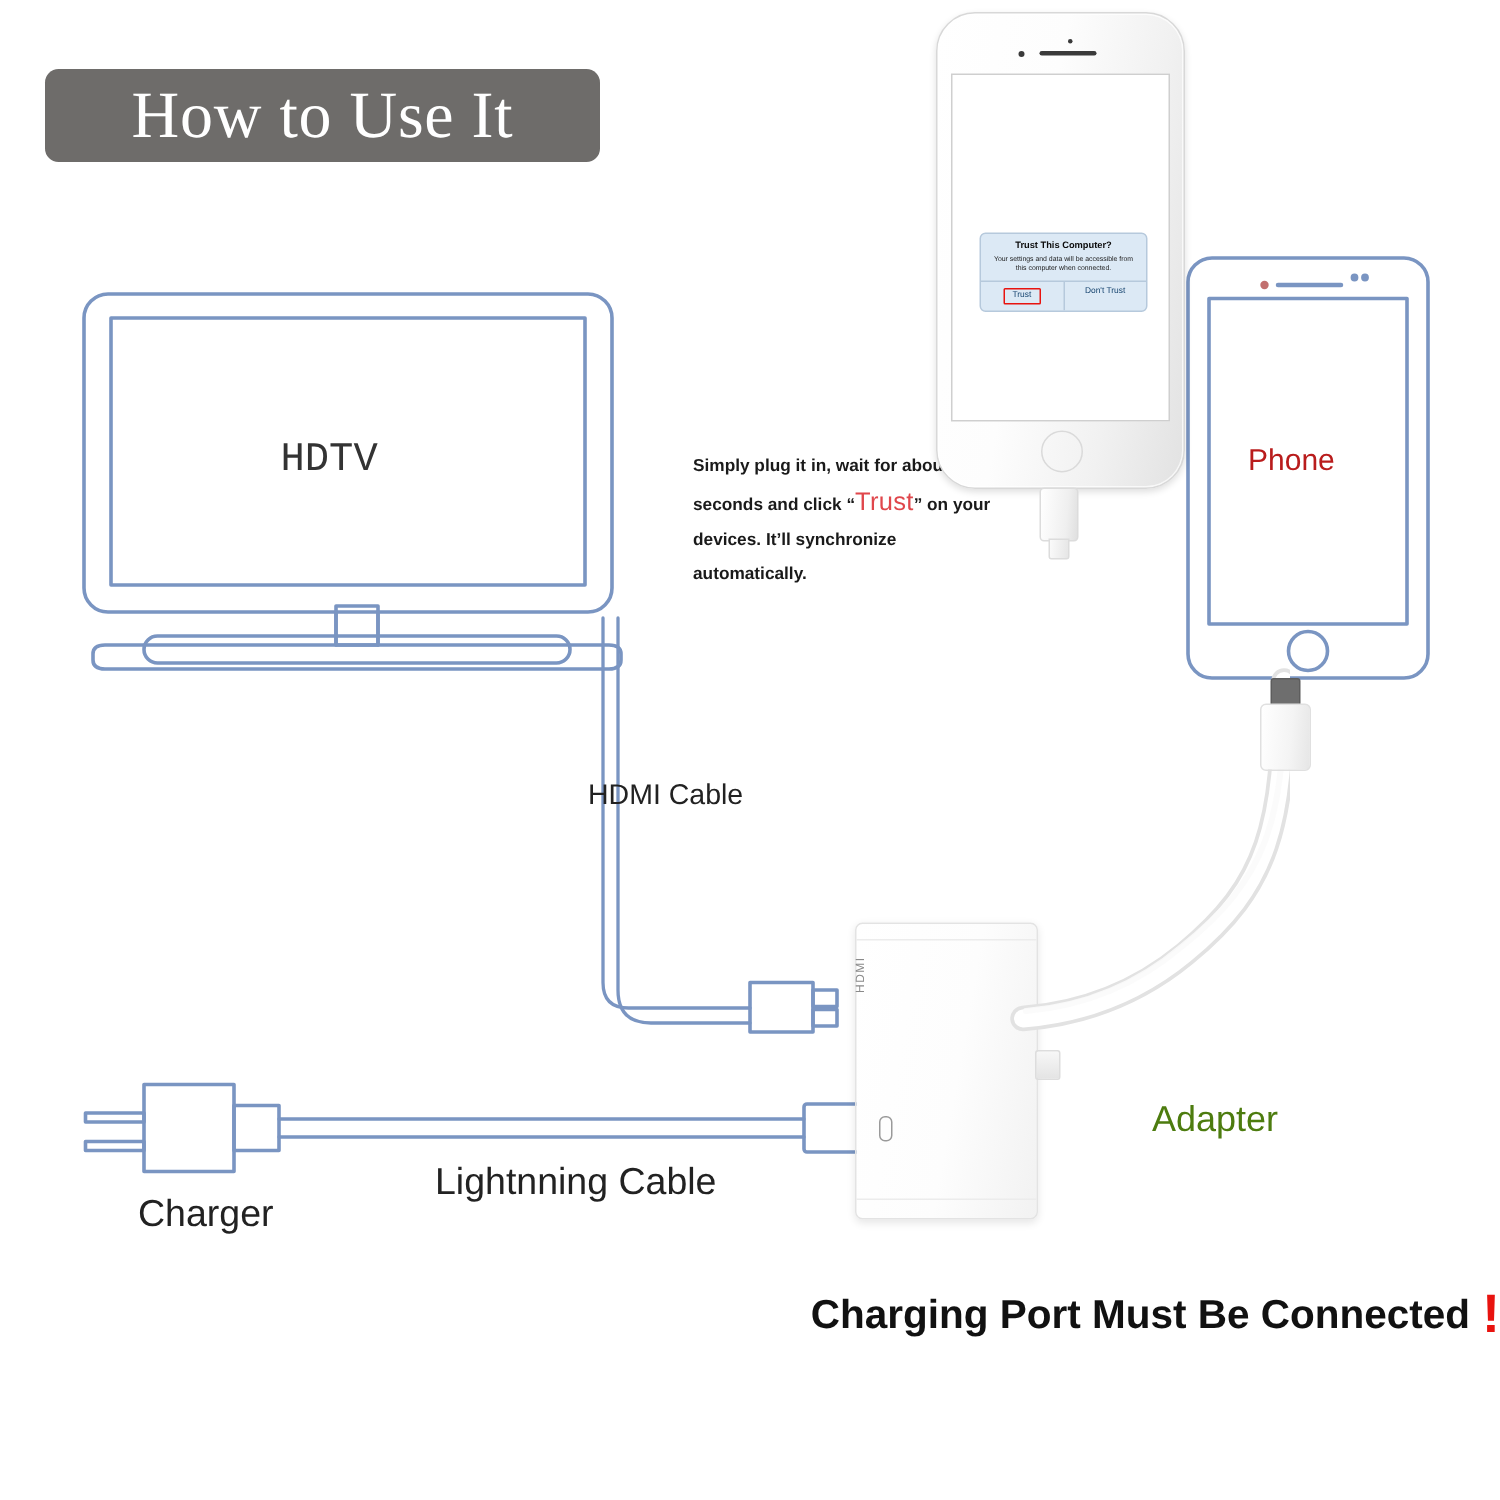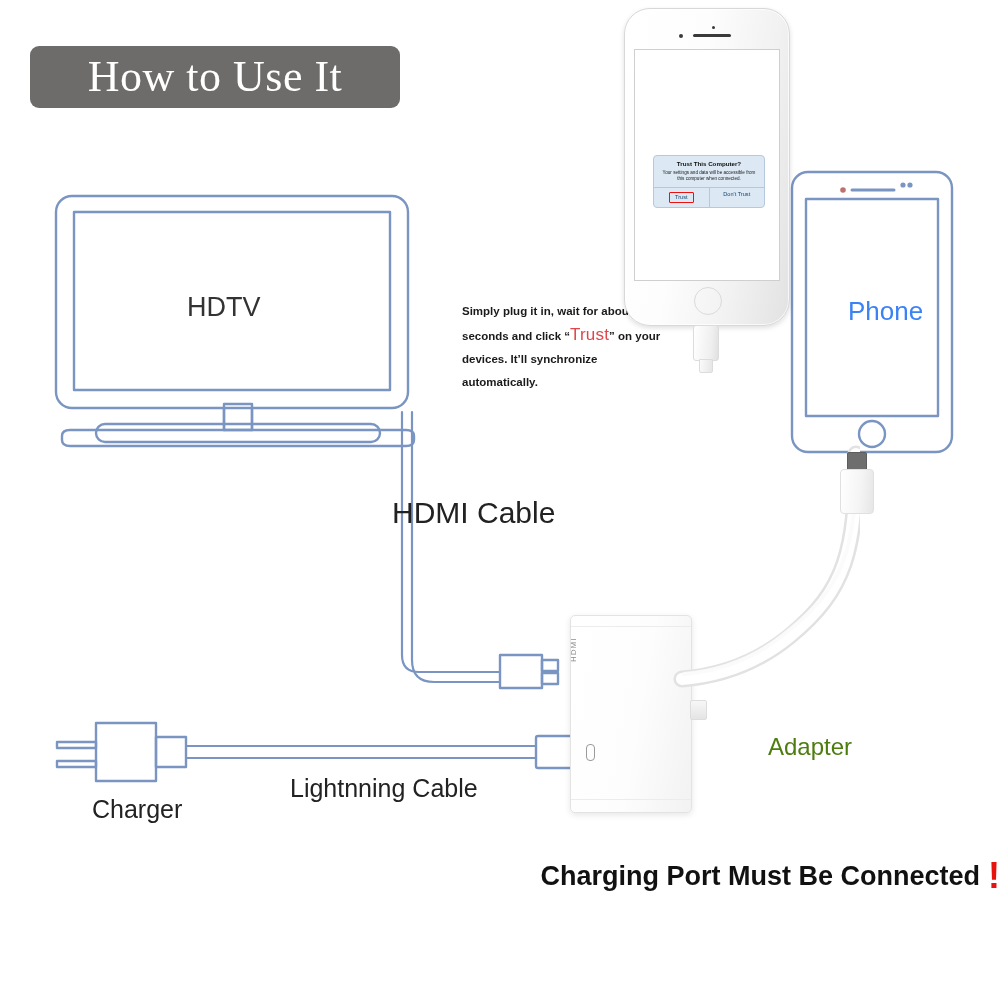--- a/index.html
+++ b/index.html
@@ -45,23 +45,23 @@
     white-space: nowrap;
   }
 
   
   .label {
     position: absolute;
     color: #1d1d1d;
     white-space: nowrap;
     font-family: "Liberation Sans", sans-serif;
   }
-  .lbl-hdtv      { left: 187px; top: 292px; font-size: 27px; color: #333; }
-  .lbl-phone     { left: 832px; top: 296px; font-size: 26px; color: #3b82f6; margin-left: 16px; }
-  .lbl-hdmi      { left: 392px; top: 496px; font-size: 30px; color: #222; }
+  .lbl-hdtv      { left: 187px; top: 292px; font-size: 27px; color: #333; font-family: Liberation Mono, monospace; }
+  .lbl-phone     { left: 832px; top: 296px; font-size: 20px; color: #b91c1c; }
+  .lbl-hdmi      { left: 392px; top: 520px; font-size: 19px; color: #222; }
   .lbl-lightning { left: 290px; top: 774px; font-size: 25px; color: #222; }
   .lbl-charger   { left: 92px;  top: 795px; font-size: 25px; color: #222; }
   .lbl-adapter   { left: 768px; top: 733px; font-size: 24px; color: #4d7c0f; }
 
   
   #instructions {
     position: absolute;
     left: 418px;
     top: 300px;
     width: 200px;

